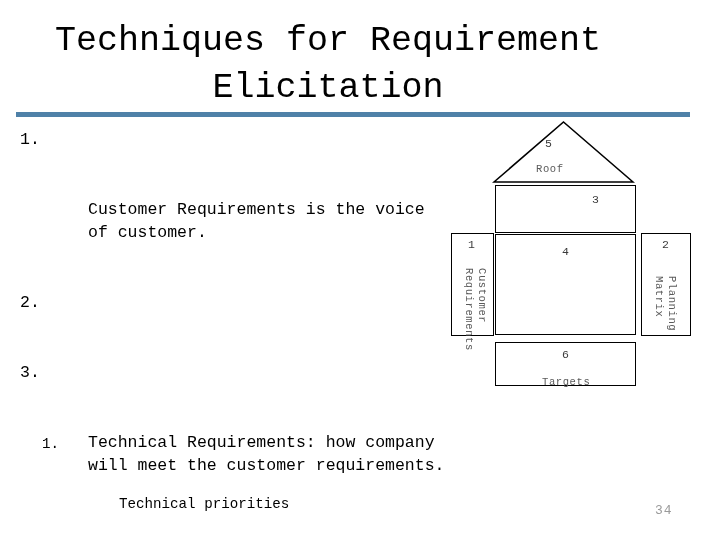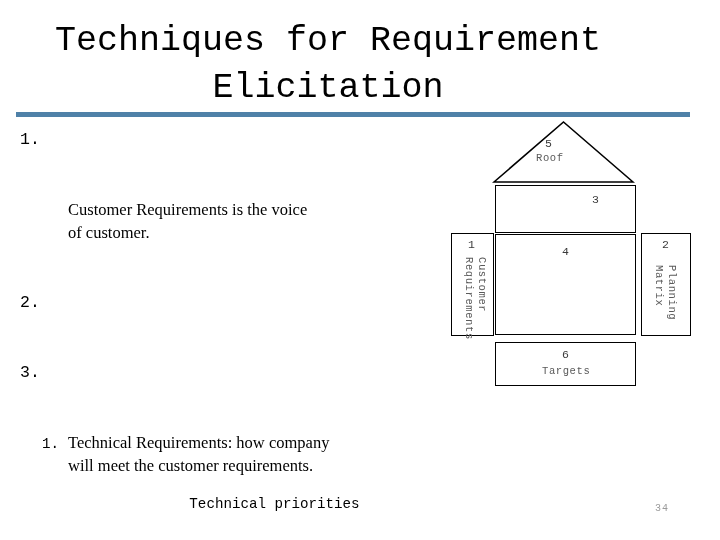--- a/index.html
+++ b/index.html
@@ -56,23 +56,22 @@
   }
   .li-num {
     position: absolute;
     left: 20px;
     top: 0;
     width: 40px;
     text-align: left;
   }
   .li-text {
     display: block;
-    margin-left: 68px;
+    margin-left: 88px;
     white-space: pre-line;
-    font-family: Liberation Serif, serif;
   }
 
   
   #sub-list {
     position: absolute;
     left: 0;
     top: 434px;
     width: 430px;
   }
   .sub-row {
@@ -85,21 +84,20 @@
   .sub-num {
     position: absolute;
     left: 42px;
     top: 0;
     width: 40px;
     text-align: left;
   }
   .sub-text {
     display: block;
     margin-left: 119px;
-    text-align: center;
   }
 
   
   #hoq {
     position: absolute;
     left: 440px;
     top: 115px;
     width: 270px;
     height: 285px;
   }
@@ -116,20 +114,21 @@
     font-family: "Liberation Mono", "DejaVu Sans Mono", monospace;
   }
   .box-label {
     position: absolute;
     font-size: 10.5px;
     line-height: 13px;
     color: #5a5a5a;
     font-family: "Liberation Mono", "DejaVu Sans Mono", monospace;
     white-space: pre-line;
     letter-spacing: 0.6px;
+    margin-top: 11px;
   }
   .vert {
     writing-mode: vertical-rl;
     text-orientation: mixed;
   }
 
   
   #roof-tri {
     position: absolute;
     left: 52px;
@@ -143,21 +142,21 @@
   #box-cust    { left: 11px;  top: 118px; width: 43px;  height: 103px; }
   #box-inter   { left: 55px;  top: 119px; width: 141px; height: 101px; }
   #box-plan    { left: 201px; top: 118px; width: 50px;  height: 103px; }
   #box-targets { left: 55px;  top: 227px; width: 141px; height: 44px; }
 
   
   #page-number {
     position: absolute;
     left: 655px;
     top: 503px;
-    font-size: 10px;
+    font-size: 13px;
     color: #9a9a9a;
     font-family: "Liberation Mono", "DejaVu Sans Mono", monospace;
     letter-spacing: 1px;
   }
 </style>
 </head>
 <body>
 
 <div id="slide-title">Techniques for Requirement
 Elicitation</div>

